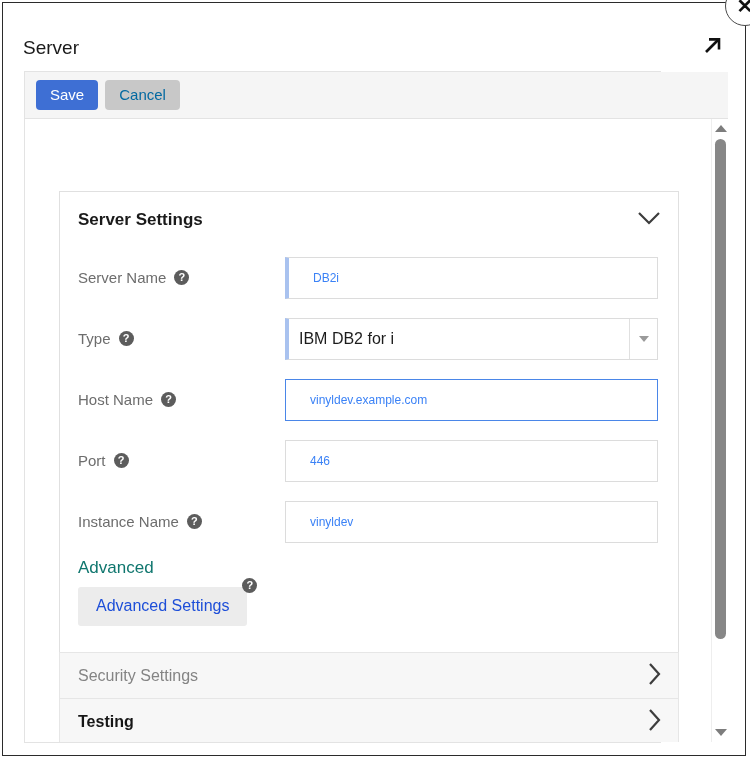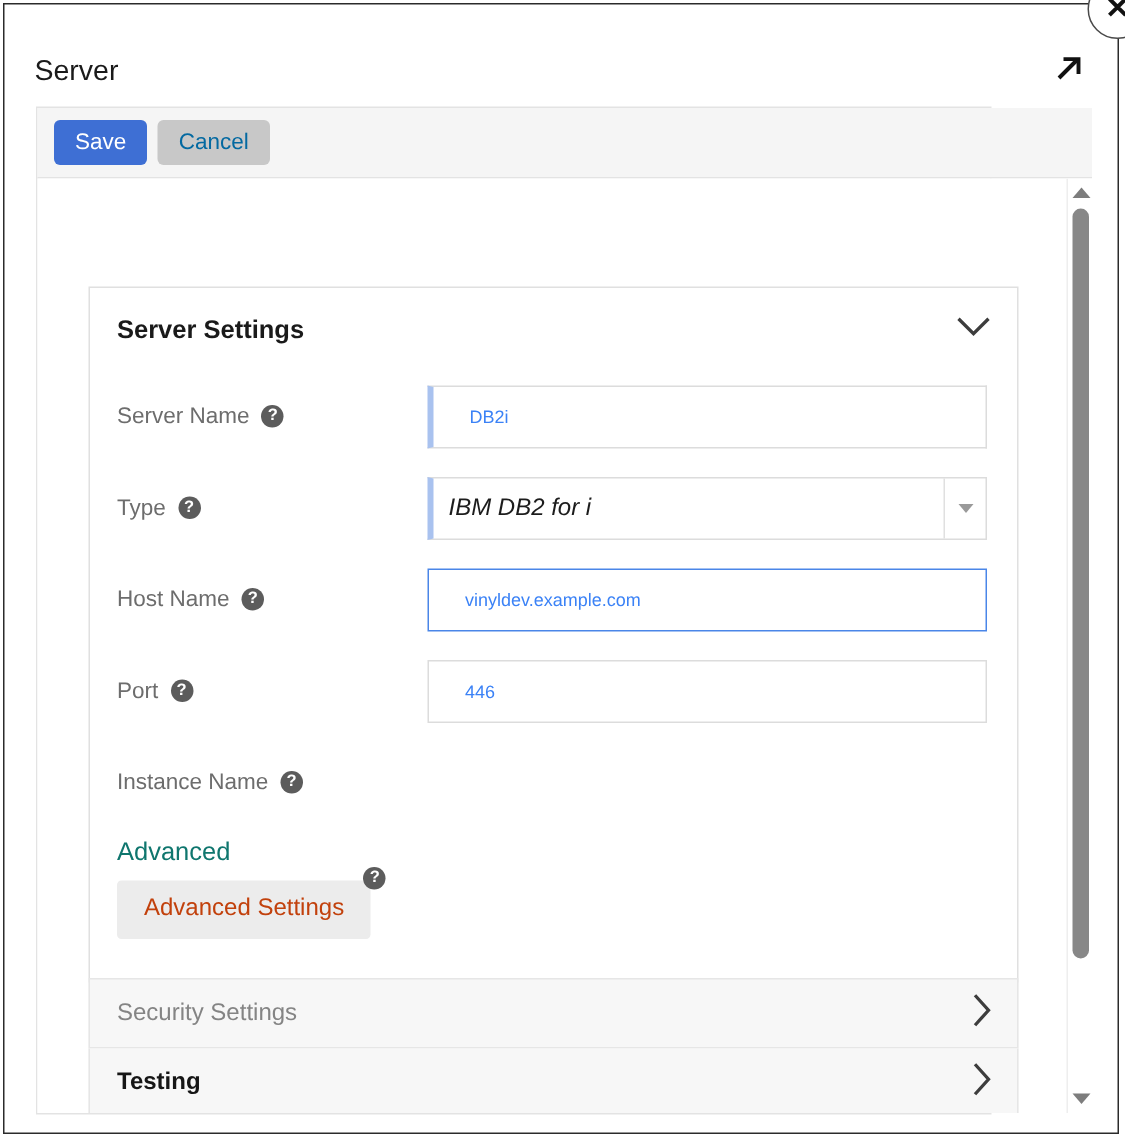--- a/index.html
+++ b/index.html
@@ -210,21 +210,20 @@
     height: 42px;
     border: 1px solid #dcdcdc;
     background: #ffffff;
     border-left: 4px solid #a9c2ef;
     display: flex; align-items: center;
     padding-left: 10px;
     font-size: 16px;
     color: #1c1c1c;
     position: relative;
     cursor: pointer;
-    font-style: italic;
   }
   .select-arrow-box {
     position: absolute;
     right: 0; top: 0;
     width: 28px; height: 40px;
     border-left: 1px solid #e0e0e0;
     display: flex; align-items: center; justify-content: center;
   }
   .select-tri {
     width: 0; height: 0;
@@ -236,21 +235,21 @@
   
   .adv-row { padding-top: 6px; }
   .adv-label {
     font-size: 17px;
     color: #0f766e;
     margin-bottom: 9px;
   }
   .adv-btn-wrap { position: relative; display: inline-block; }
   .adv-btn {
     background: #ececec;
-    color: #c2410c;
+    color: #1d4ed8;
     border: none;
     border-radius: 3px;
     font-family: "Liberation Sans", sans-serif;
     font-size: 16px;
     padding: 11px 18px 12px;
     cursor: default;
     line-height: 1;
   }
   .adv-help {
     position: absolute;
@@ -362,20 +361,23 @@
             <div class="fctrl">
               <div class="txtbox">446</div>
             </div>
           </div>
 
           <div class="frow">
             <div class="flabel">
               <span>Instance Name</span>
               <span class="help-icon">?</span>
             </div>
+            <div class="fctrl">
+              <div class="txtbox">vinyldev</div>
+            </div>
           </div>
 
           <div class="adv-row">
             <div class="adv-label">Advanced</div>
             <div class="adv-btn-wrap">
               <button class="adv-btn">Advanced Settings</button>
               <span class="help-icon adv-help">?</span>
             </div>
           </div>
 

